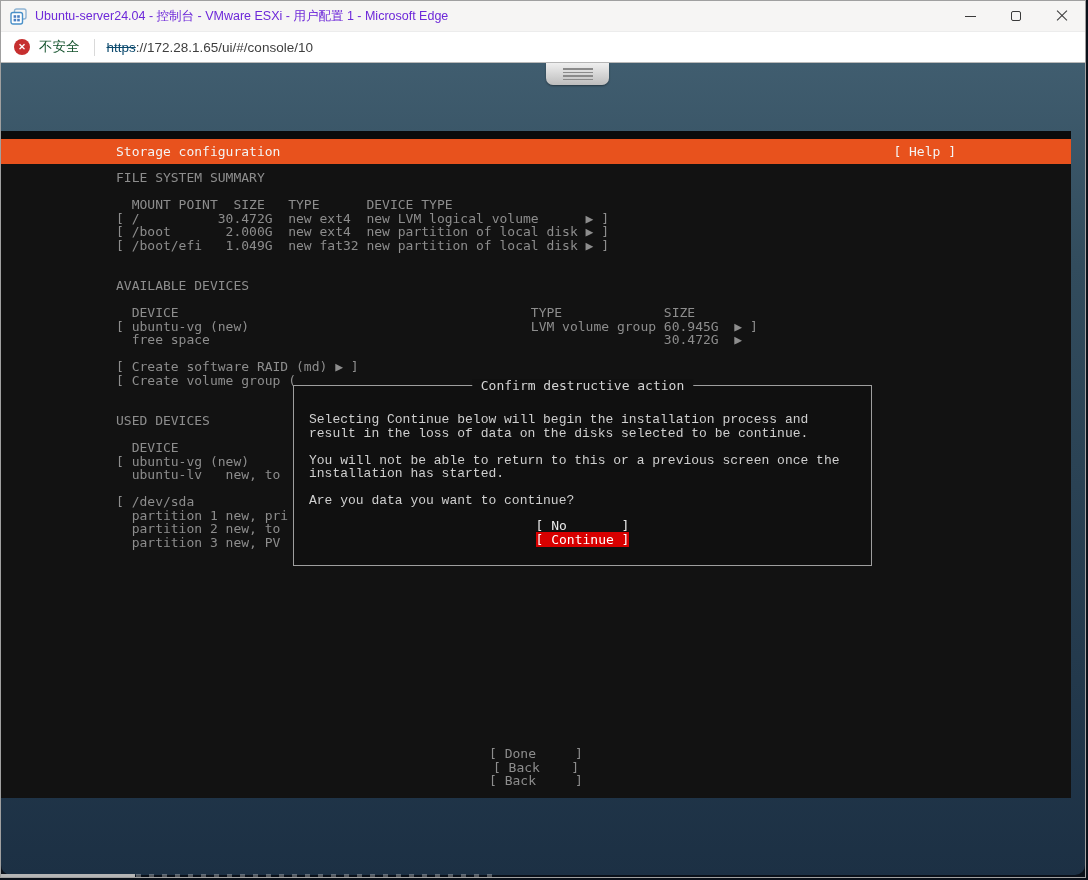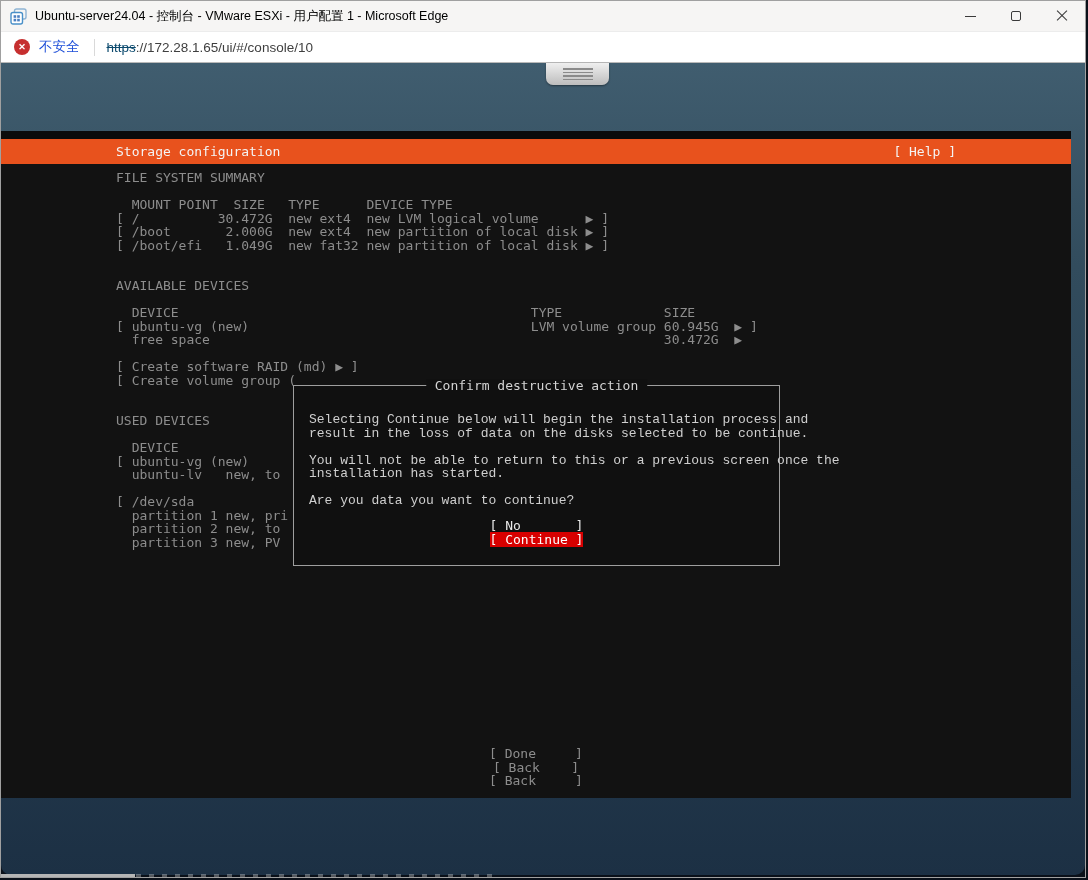--- a/index.html
+++ b/index.html
@@ -5,39 +5,39 @@
   * { margin:0; padding:0; box-sizing:border-box; }
   html,body { width:1088px; height:880px; overflow:hidden; background:#0a1019;
               font-family:"Liberation Sans", sans-serif; }
   .window { width:1086px; height:878px; border:1px solid #a0a0a0; display:flex;
             flex-direction:column; background:#fff; }
 
   
   .titlebar { height:30px; background:#f6f5f4; display:flex; align-items:center;
               flex:0 0 auto; }
   .titlebar-icon { width:17px; height:17px; margin:0 8px 0 9px; flex:0 0 auto; }
-  .titlebar-text { font-size:12.5px; color:#000000; white-space:nowrap; }
+  .titlebar-text { font-size:12.5px; color:#6d28d9; white-space:nowrap; }
   .win-controls { margin-left:auto; display:flex; height:100%; }
   .win-btn { width:46px; height:100%; display:flex; align-items:center; justify-content:center; }
   .glyph-min { width:11px; height:1px; background:#3a3a3a; }
   .glyph-max { width:10px; height:10px; border:1px solid #3a3a3a; border-radius:2px; }
   .glyph-close { position:relative; width:12px; height:12px; }
   .glyph-close::before,.glyph-close::after { content:""; position:absolute; left:-1px; top:5px;
       width:14px; height:1px; background:#3a3a3a; }
   .glyph-close::before { transform:rotate(45deg); }
   .glyph-close::after  { transform:rotate(-45deg); }
 
   
   .addressbar { height:32px; background:#ffffff; border-top:1px solid #ececec;
                 border-bottom:1px solid #b9b9b9; display:flex; align-items:center;
                 padding-left:13px; flex:0 0 auto; }
   .sec-badge { width:16px; height:16px; border-radius:50%; background:#c62f2f; color:#fff;
                display:flex; align-items:center; justify-content:center; font-size:9px;
                font-weight:bold; flex:0 0 auto; }
-  .sec-label { color:#1d4ed8; font-size:13.5px; margin-left:9px; }
+  .sec-label { color:#14532d; font-size:13.5px; margin-left:9px; }
   .addr-sep { width:1px; height:17px; background:#d9d9d9; margin:0 12px 0 14px; }
   .url { font-size:13.5px; color:#3f3f3f; white-space:nowrap; }
   .url .scheme { color:#0c4a6e; text-decoration:line-through; }
 
   
   .page { position:relative; flex:1 1 auto; background:#0a1019; }
   .page-panel { position:absolute; left:0; top:0; width:100%; height:812px;
                 background:linear-gradient(180deg,#405d6f 0%, #324c5d 25%, #1c3044 100%);
                 border-radius:0 0 10px 10px; }
   .strip-gray { position:absolute; left:0; bottom:0; width:134px; height:3px; background:#b5b5b5; }
@@ -54,21 +54,21 @@
   .vm-screen { position:absolute; left:0; top:68px; width:1070px; height:667px;
                background:#121212; font-family:"DejaVu Sans Mono", monospace;
                font-size:13px; line-height:13.5px; }
   .vm-gap { height:8px; background:#0b0b0b; }
   .vm-header { height:25px; background:#e8521d; display:flex; align-items:center;
                justify-content:space-between; padding:0 115px; color:#f4f4f4; }
   .console-text { position:absolute; left:115px; top:40px; color:#8d8d8d; white-space:pre; }
   .console-text div { height:13.5px; }
 
   
-  .dialog { position:absolute; left:292px; top:254px; width:487px; height:181px;
+  .dialog { position:absolute; left:292px; top:254px; width:579px; height:181px;
             border:1px solid #9e9e9e; background:#101010; }
   .dlg-title { position:absolute; top:-7px; left:50%; transform:translateX(-50%);
                background:#101010; padding:0 9px; color:#d4d4d4; white-space:nowrap; }
   .dlg-body { position:absolute; top:27px; left:15px; right:10px; color:#cfcfcf; white-space:pre;font-family:Liberation Mono, monospace; }
   .dlg-body div { height:13.5px; }
   .dlg-buttons { position:absolute; top:133px; left:0; right:0; text-align:center; }
   .dlg-buttons .row { height:13.5px; }
   .btn-plain { color:#e8e8e8; white-space:pre; }
   .btn-danger { color:#ffffff; background:#d70000; white-space:pre; }
 

